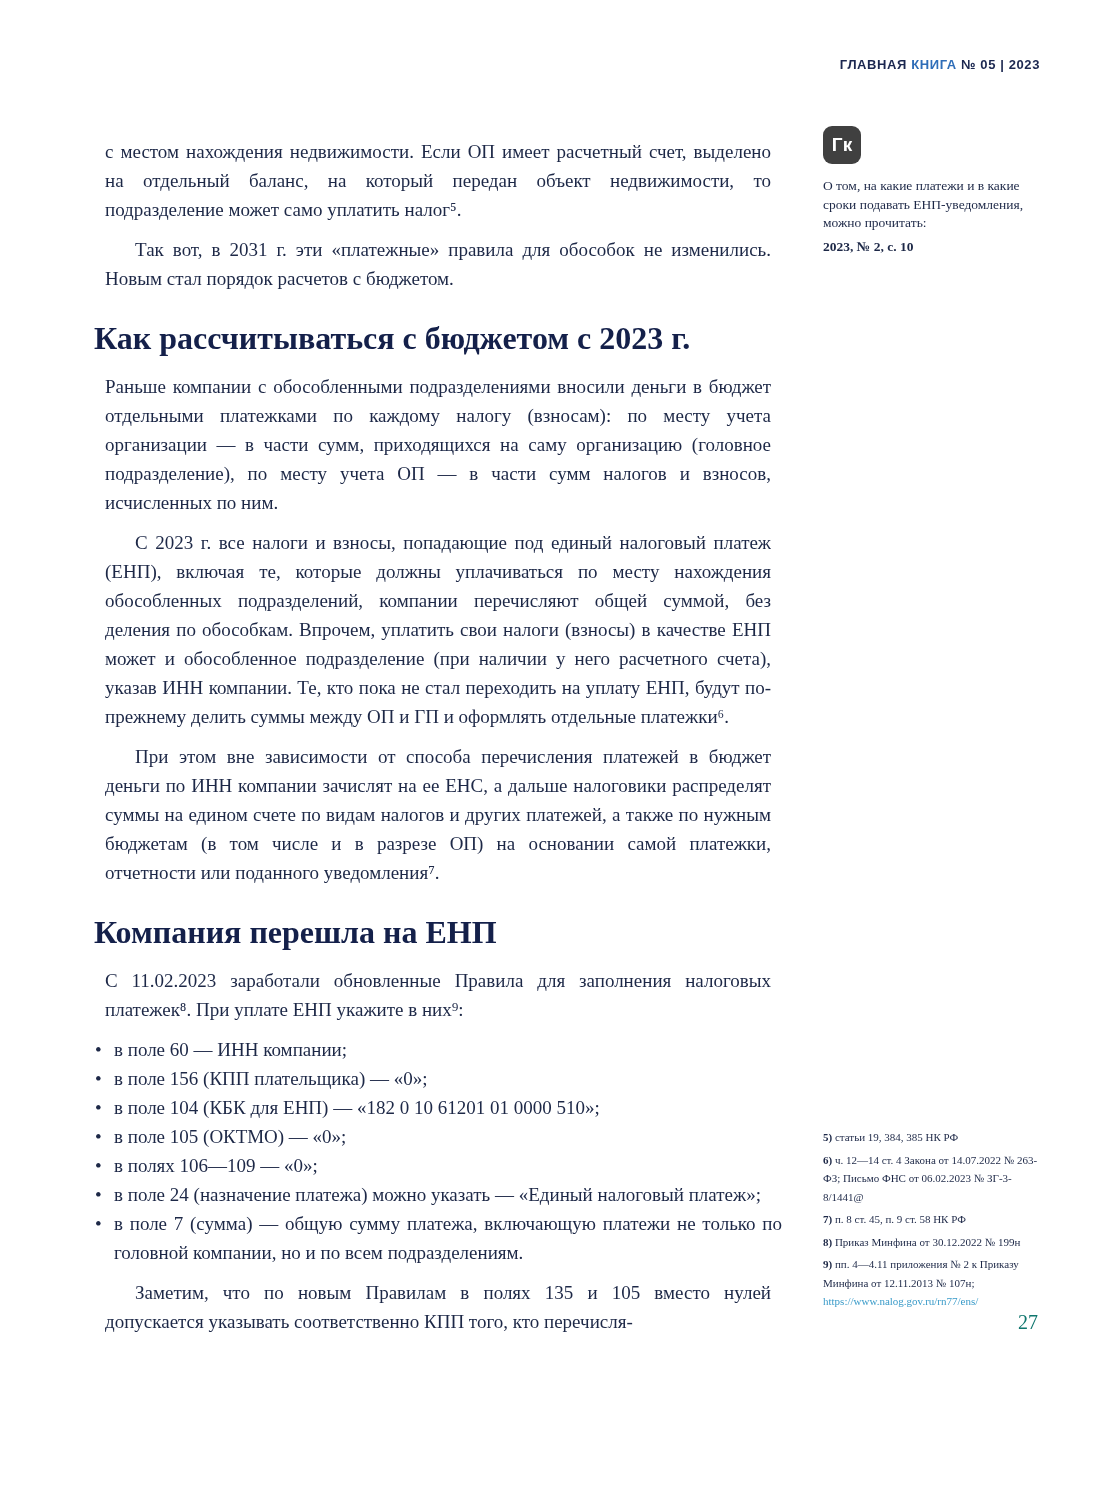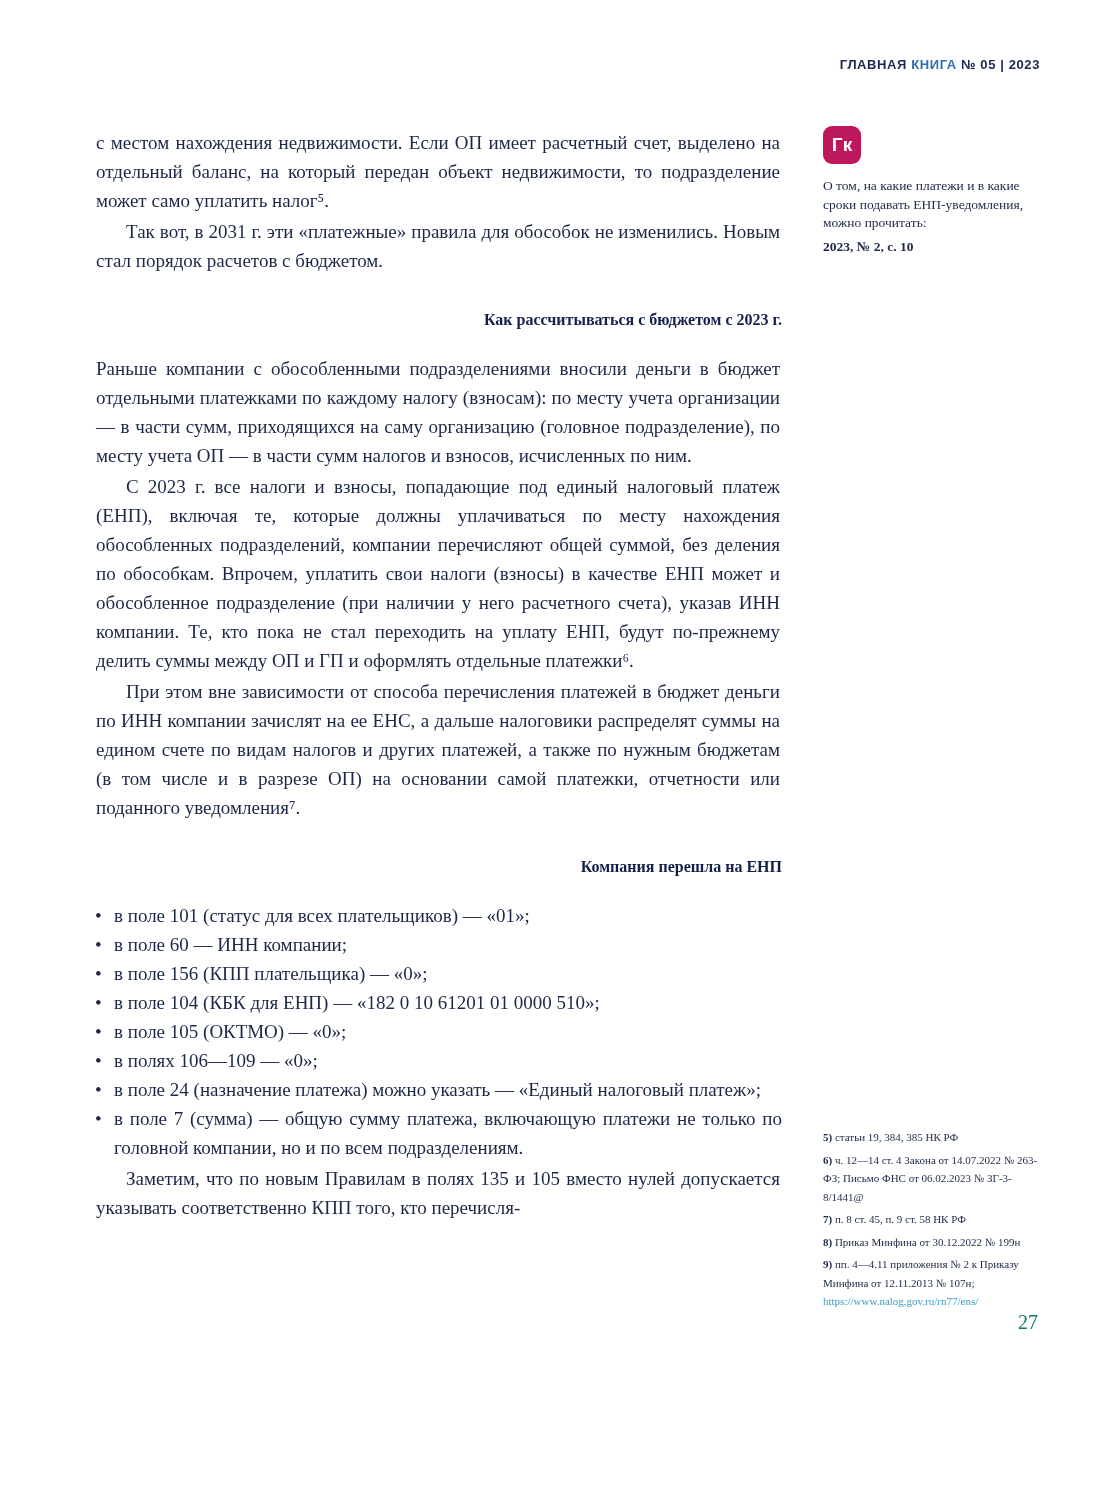--- a/index.html
+++ b/index.html
@@ -19,37 +19,37 @@
     white-space:nowrap;
   }
   .issue-header .brand-kniga { color:#2e6db8; }
   .issue-header .issue-no { color:#1b2750; }
 
   
   .main-col {
     position:absolute; left:94px; top:126px; width:688px;
     font-size:19px; line-height:29px; text-align:justify;
   }
-  .main-col p { margin:2px; }
+  .main-col p { margin:11px; }
   .main-col p.indent { text-indent:30px; }
   h2.section-title {
-    font-size:16px; line-height:30px; font-weight:bold; color:#14204a;
-    margin:30px 0 19px 0; text-align:right;
+    font-size:32px; line-height:30px; font-weight:bold; color:#14204a;
+    margin:30px 0 19px 0; text-align:left;
   }
   ul.bullets { list-style:none; margin:0; padding:0; }
   ul.bullets li { position:relative; padding-left:20px; }
   ul.bullets li::before { content:"\2022"; position:absolute; left:1px; top:0; }
 
   
   .margin-col {
     position:absolute; left:823px; top:126px; width:220px;
     font-size:13.5px; line-height:18.5px; color:#1d2847;
   }
   .gk-logo {
-    width:38px; height:38px; border-radius:9px; background:#be185d;
+    width:38px; height:38px; border-radius:9px; background:#404040;
     color:#ffffff; display:flex; align-items:center; justify-content:center;
     font-family:"Liberation Sans","DejaVu Sans",sans-serif;
     font-weight:bold; font-size:19px; margin-bottom:13px;
   }
   .margin-ref { font-weight:bold; margin-top:5px; }
 
   
   .footnotes {
     position:absolute; left:823px; top:1128px; width:220px;
     font-size:11px; line-height:18.5px; color:#1d2847;
@@ -79,22 +79,22 @@
   <div class="main-col">
     <p>с местом нахождения недвижимости. Если ОП имеет расчетный счет, выделено на отдельный баланс, на который передан объект недвижимости, то подразделение может само уплатить налог⁵.</p>
     <p class="indent">Так вот, в 2031 г. эти «платежные» правила для обособок не изменились. Новым стал порядок расчетов с бюджетом.</p>
 
     <h2 class="section-title">Как рассчитываться с бюджетом с 2023 г.</h2>
     <p>Раньше компании с обособленными подразделениями вносили деньги в бюджет отдельными платежками по каждому налогу (взносам): по месту учета организации — в части сумм, приходящихся на саму организацию (головное подразделение), по месту учета ОП — в части сумм налогов и взносов, исчисленных по ним.</p>
     <p class="indent">С 2023 г. все налоги и взносы, попадающие под единый налоговый платеж (ЕНП), включая те, которые должны уплачиваться по месту нахождения обособленных подразделений, компании перечисляют общей суммой, без деления по обособкам. Впрочем, уплатить свои налоги (взносы) в качестве ЕНП может и обособленное подразделение (при наличии у него расчетного счета), указав ИНН компании. Те, кто пока не стал переходить на уплату ЕНП, будут по-прежнему делить суммы между ОП и ГП и оформлять отдельные платежки⁶.</p>
     <p class="indent">При этом вне зависимости от способа перечисления платежей в бюджет деньги по ИНН компании зачислят на ее ЕНС, а дальше налоговики распределят суммы на едином счете по видам налогов и других платежей, а также по нужным бюджетам (в том числе и в разрезе ОП) на основании самой платежки, отчетности или поданного уведомления⁷.</p>
 
     <h2 class="section-title">Компания перешла на ЕНП</h2>
+    <p>С 11.02.2023 заработали обновленные Правила для заполнения налоговых платежек⁸. При уплате ЕНП укажите в них⁹:</p>
     <ul class="bullets">
-      <li>в поле 101 (статус для всех плательщиков) — «01»;</li>
       <li>в поле 60 — ИНН компании;</li>
       <li>в поле 156 (КПП плательщика) — «0»;</li>
       <li>в поле 104 (КБК для ЕНП) — «182 0 10 61201 01 0000 510»;</li>
       <li>в поле 105 (ОКТМО) — «0»;</li>
       <li>в полях 106—109 — «0»;</li>
       <li>в поле 24 (назначение платежа) можно указать — «Единый налоговый платеж»;</li>
       <li>в поле 7 (сумма) — общую сумму платежа, включающую платежи не только по головной компании, но и по всем подразделениям.</li>
     </ul>
     <p class="indent">Заметим, что по новым Правилам в полях 135 и 105 вместо нулей допускается указывать соответственно КПП того, кто перечисля-</p>
   </div>

